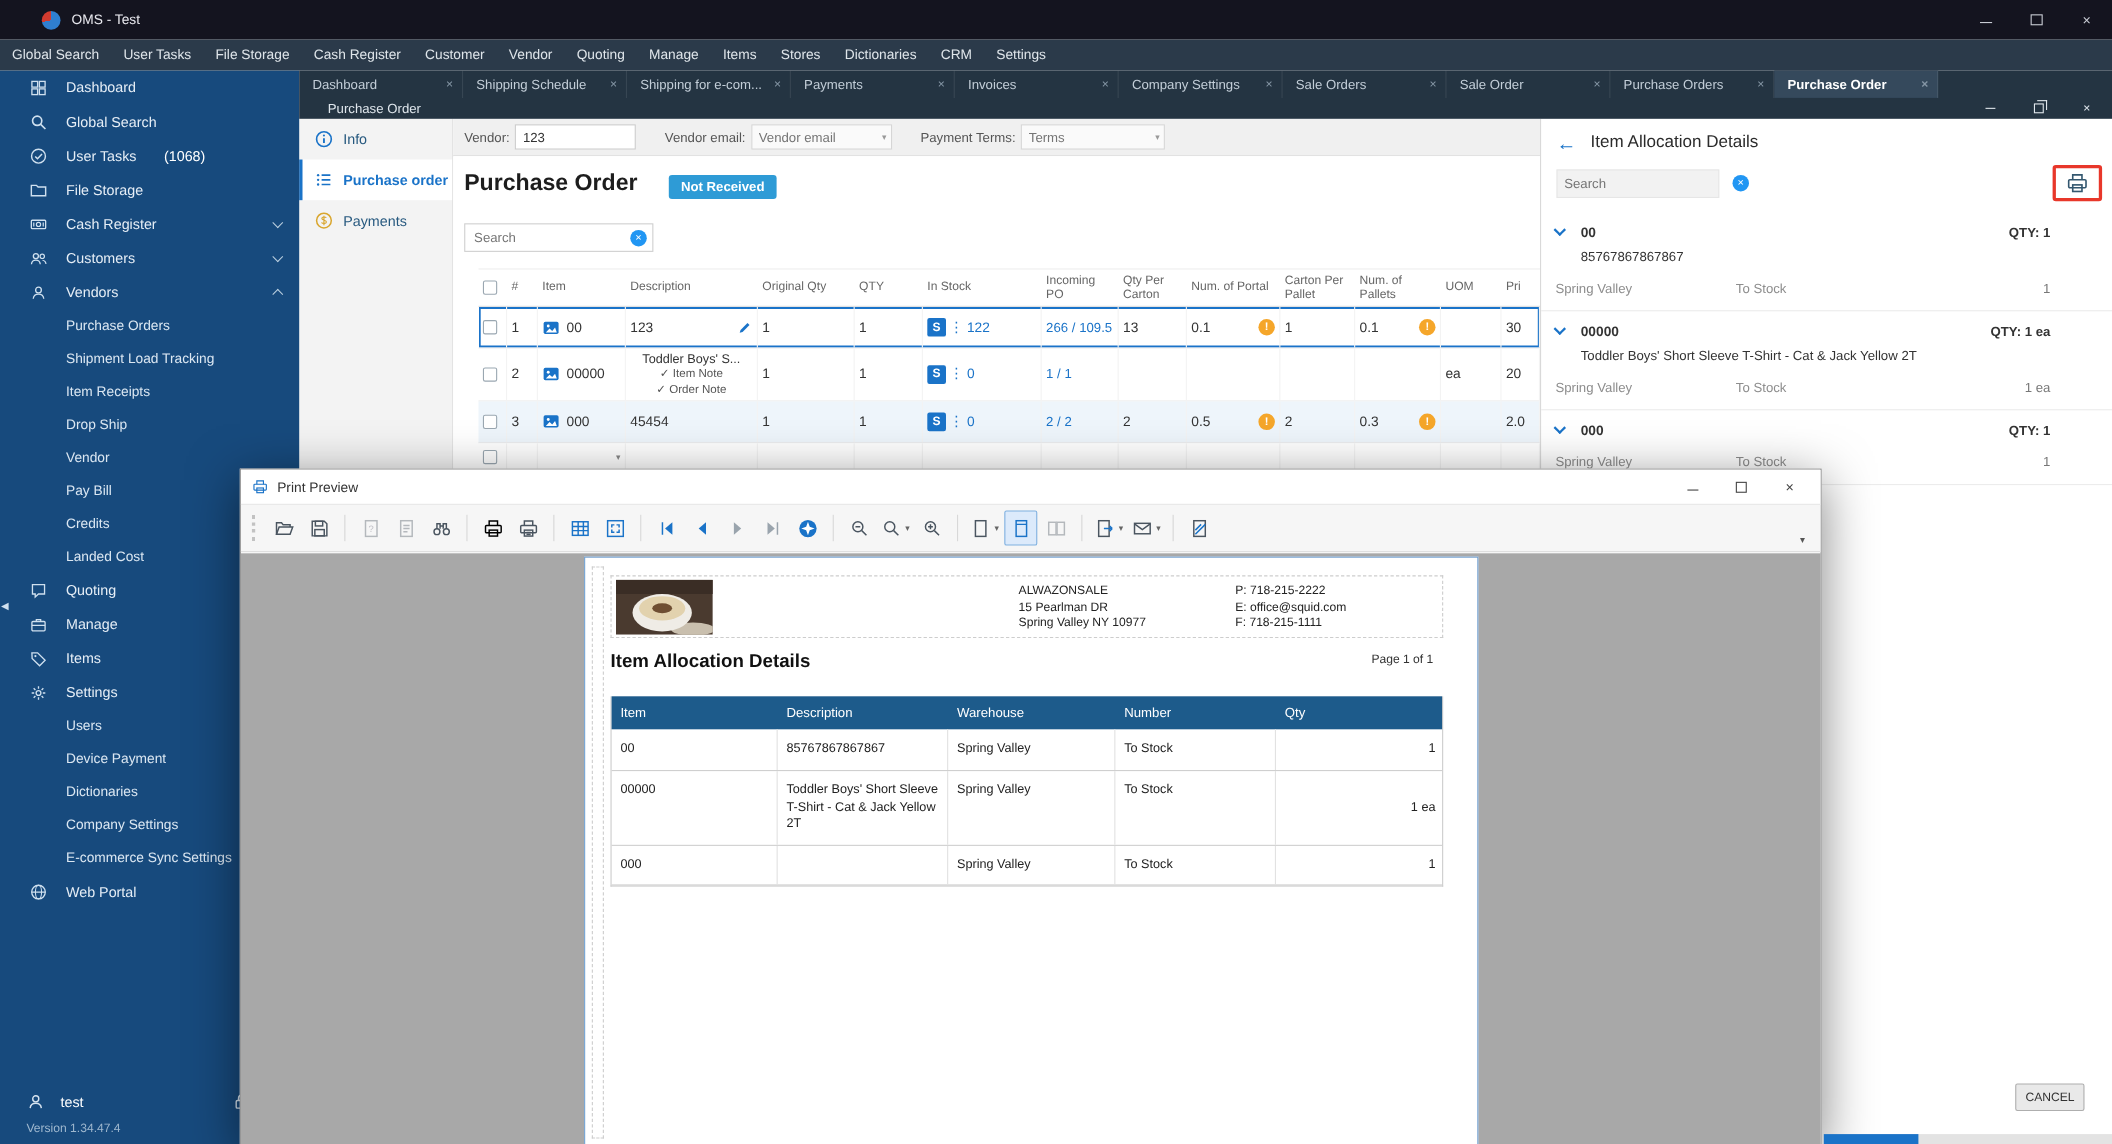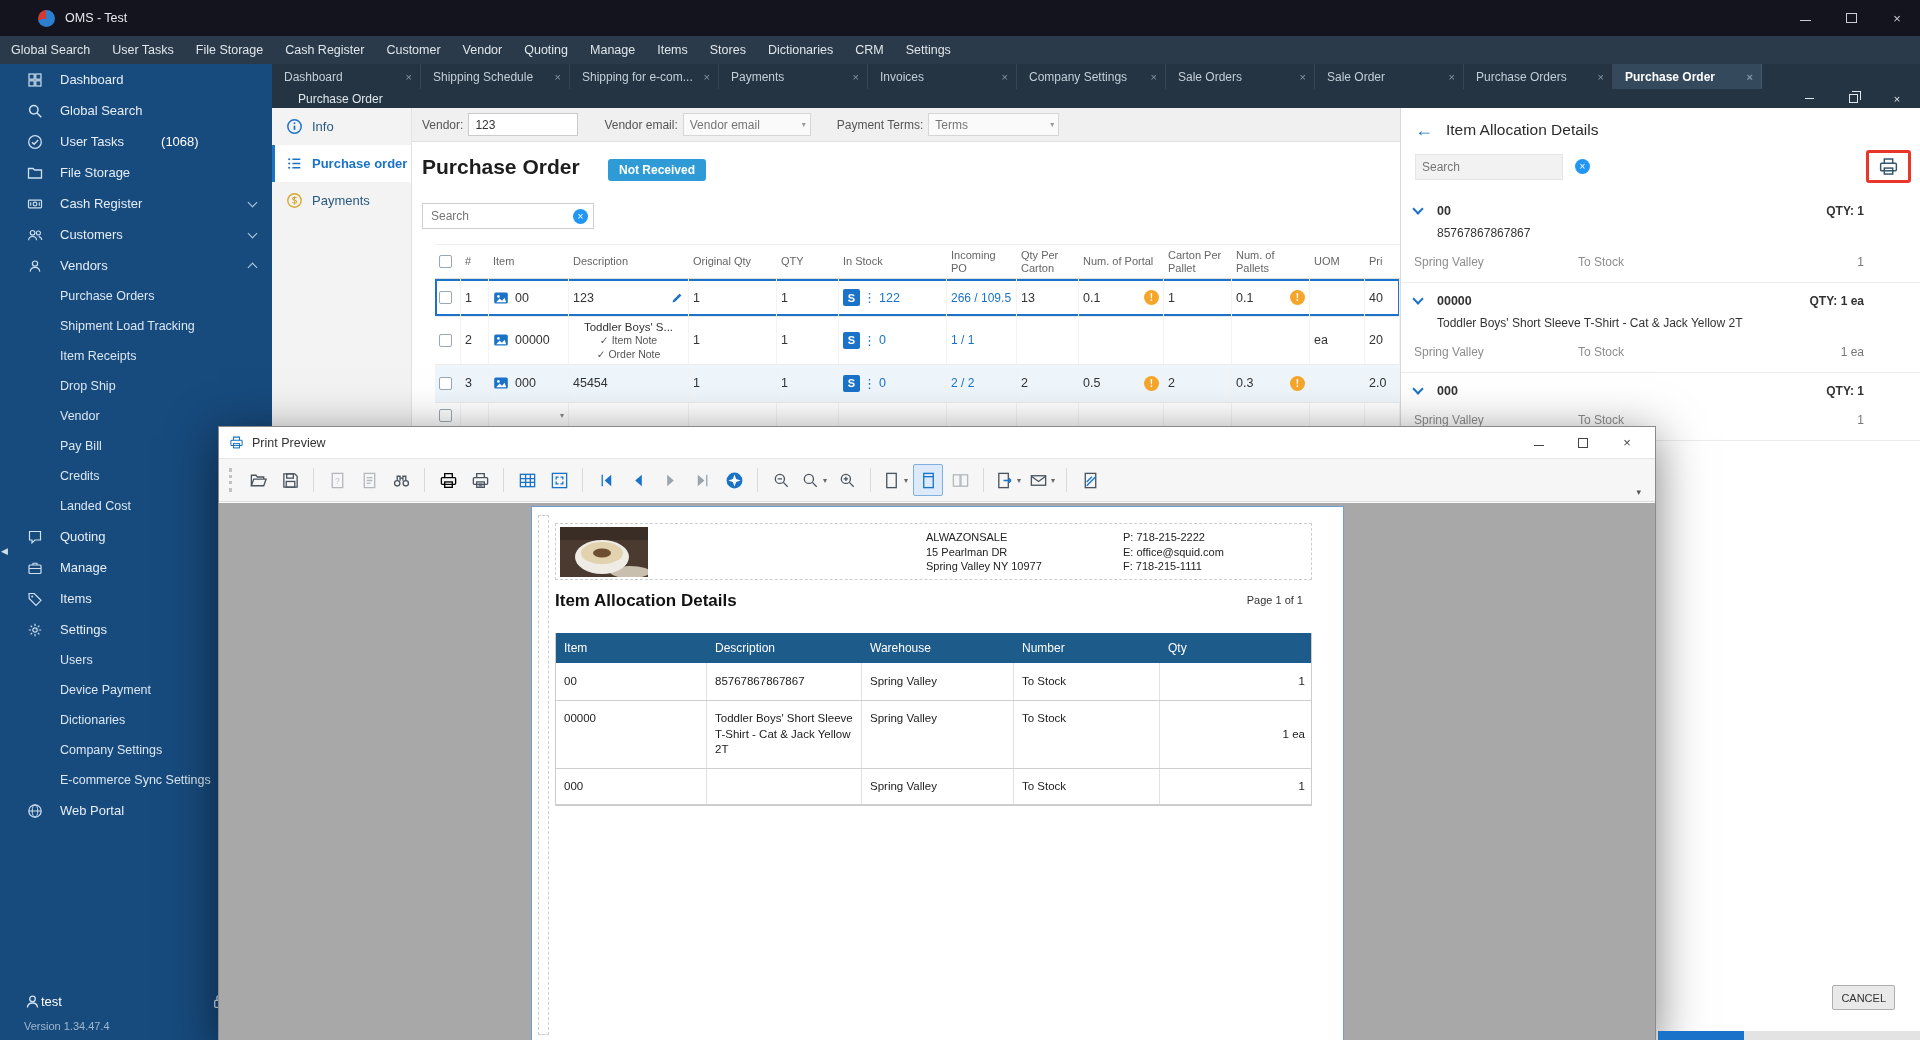--- a/index.html
+++ b/index.html
@@ -16,26 +16,26 @@
 .wc .sq{width:11px;height:10px;border:1.3px solid #c9ccd4}
 .wc .mini{width:11px;height:1px;background:#c9ccd4;margin-top:5px}
 
 .menubar{position:absolute;top:36px;left:0;right:0;height:28px;background:#2b3a4a;display:flex;align-items:center;color:#dfe5ea;font-size:12.5px;z-index:5}
 .menu-item{padding:0 11px;line-height:28px;white-space:nowrap}
 
 
 .sidebar{position:absolute;top:64px;left:0;width:272px;bottom:0;background:#174a7d;color:#e6eef6;z-index:4}
 .snav-item{height:31px;display:flex;align-items:center;padding:0 16px 0 27px;font-size:13px;gap:17px;cursor:default}
 .snav-item .sic{width:16px;height:16px;color:#cfe0ef;flex:none}
-.sbadge{margin-left:20px;color:#fff}
+.sbadge{margin-left:8px;color:#fff}
 .chev{margin-left:auto;width:7px;height:7px;border-right:1.5px solid #b9cede;border-bottom:1.5px solid #b9cede;transform:rotate(45deg);margin-top:-3px}
 .chev.up{transform:rotate(-135deg);margin-top:4px}
 .sub-item{height:30px;line-height:30px;padding-left:60px;font-size:12.5px;color:#dbe7f2}
 .collapse-arrow{position:absolute;left:1px;top:482px;color:#cfe0ef;font-size:9px}
-.user-row{position:absolute;left:0;right:0;bottom:30px;display:flex;align-items:center;padding:0 44px 0 24px;}
+.user-row{position:absolute;left:0;right:0;bottom:30px;display:flex;align-items:center;padding:0 44px 0 24px;gap:14px}
 .user-row .sic{width:17px;height:17px;color:#d7e4f0}
 .user-name{font-size:13px;color:#fff}
 .lock{margin-left:auto}
 .version{position:absolute;left:24px;bottom:8px;font-size:11px;color:#9fb8cf}
 
 
 .headerstrip{position:absolute;top:64px;left:272px;right:0;height:44px;background:#243442;z-index:4}
 .tabs{display:flex;height:25px}
 .tab{width:149px;display:flex;align-items:center;padding:0 8px 0 12px;font-size:12px;color:#c3ced8;border-right:1px solid rgba(255,255,255,.09);cursor:default}
 .tab-label{flex:1;white-space:nowrap;overflow:hidden;text-overflow:ellipsis}
@@ -540,21 +540,21 @@
           <div>
               <span>0.1</span>
               <span class="warn">!</span>
             </div>
           <div>1</div>
           <div>
               <span>0.1</span>
               <span class="warn">!</span>
             </div>
           <div></div>
-          <div>40</div>
+          <div>30</div>
         </div>
 
         <div class="g-row r46">
           <div>
               <span class="cb"></span>
             </div>
           <div>2</div>
           <div>
               <svg class="item-ic">
                 <use href="#i-img"></use>

